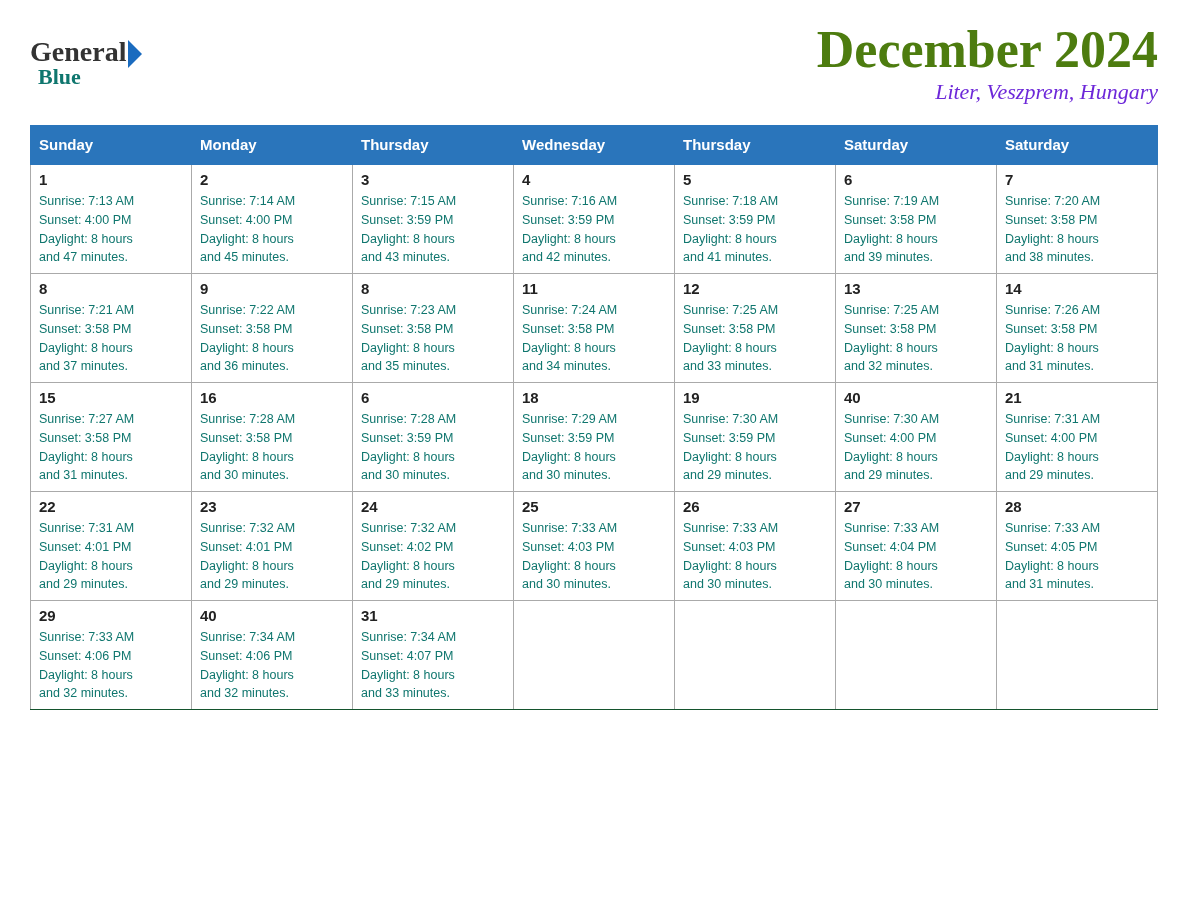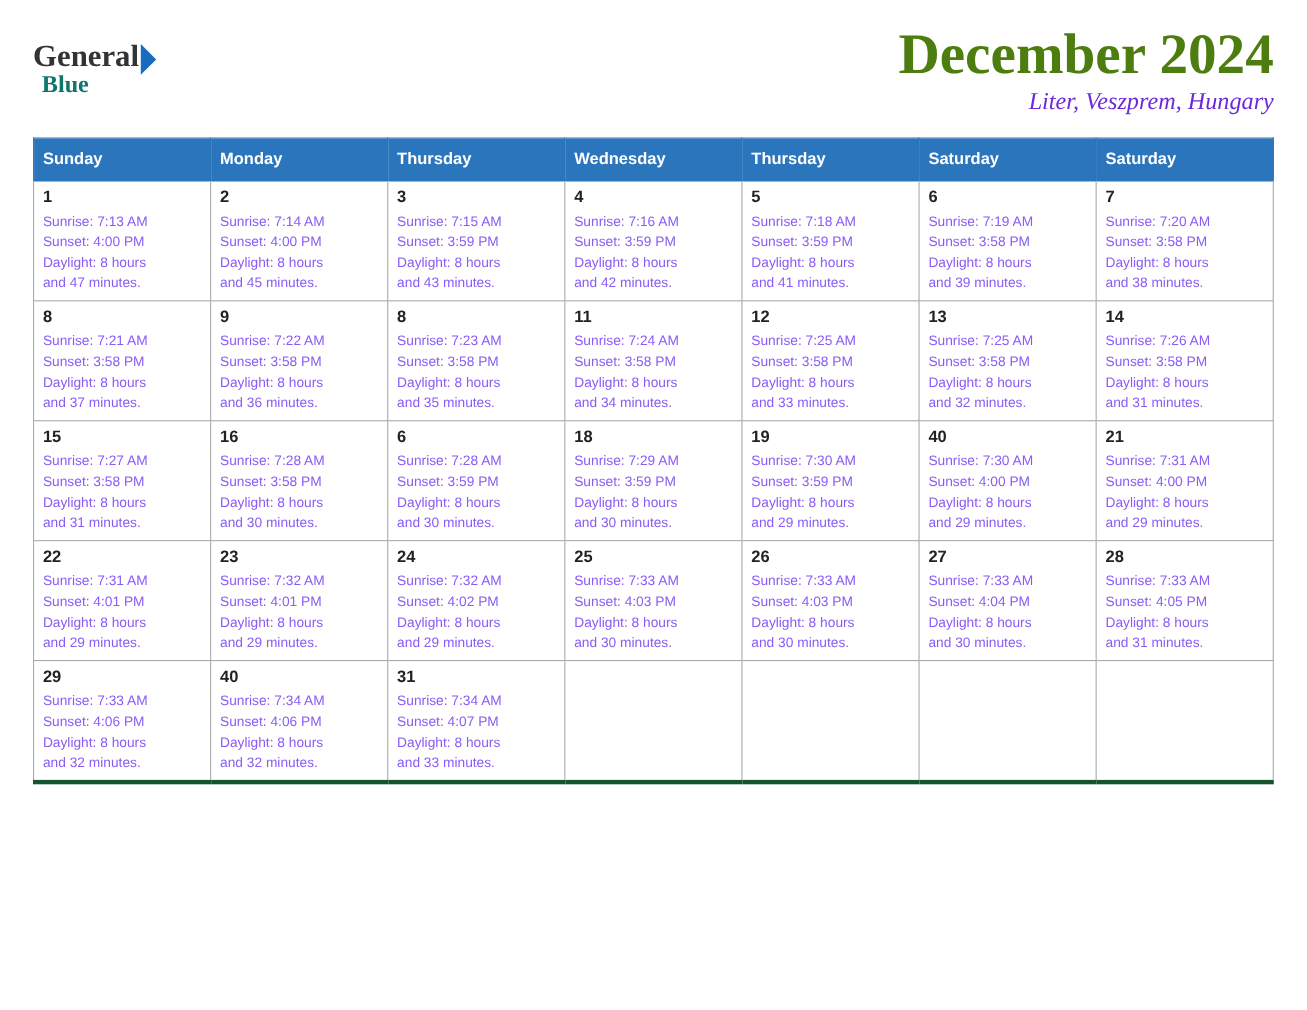--- a/index.html
+++ b/index.html
@@ -89,24 +89,24 @@
     }
     .day-num {
       font-size: 15px;
       font-weight: bold;
       margin-bottom: 4px;
       display: block;
     }
     .day-info {
       font-size: 12.5px;
       line-height: 1.5;
-      color: #8b5cf6;
+      color: #0f766e;
     }
     tbody tr:last-child td {
-      border-bottom: 4px solid #14532d;
+      border-bottom: 1px solid #14532d;
     }
     thead tr th:first-child {
       border-top-left-radius: 0;
     }
     .top-border {
       border-top: 2px solid #2a75bb;
     }
   </style>
 </head>
 <body>

